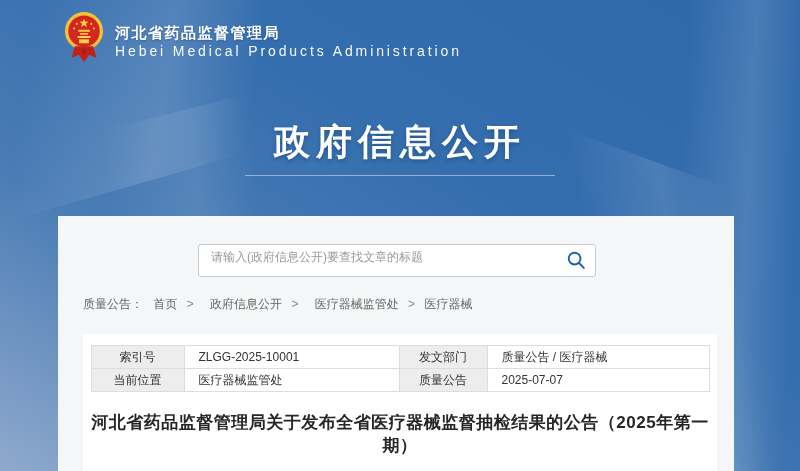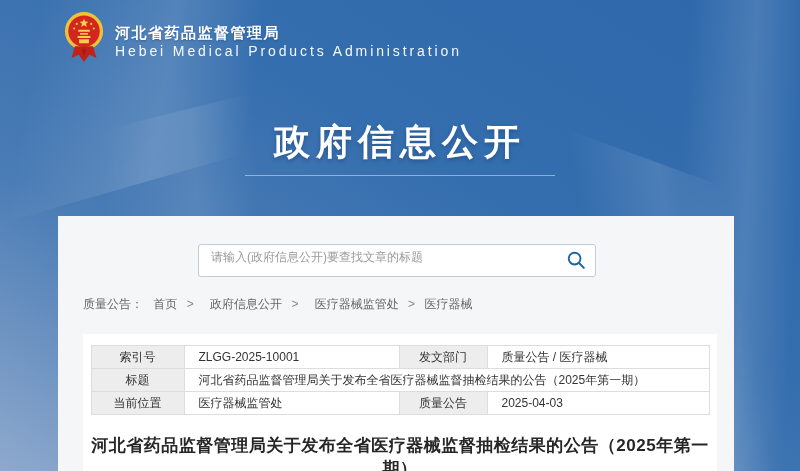--- a/index.html
+++ b/index.html
@@ -135,28 +135,24 @@
             <col style="width:222px">
           </colgroup>
         <tbody>
             <tr>
           <td class="lbl">索引号</td>
           <td class="val">ZLGG-2025-10001</td>
           <td class="lbl">发文部门</td>
           <td class="val">质量公告 / 医疗器械</td>
         </tr>
         <tr>
-          <td class="lbl">标题</td>
-          <td class="val" colspan="3">河北省药品监督管理局关于发布全省医疗器械监督抽检结果的公告（2025年第一期）</td>
-        </tr>
-        <tr>
           <td class="lbl">当前位置</td>
           <td class="val">医疗器械监管处</td>
           <td class="lbl">质量公告</td>
-          <td class="val">2025-04-03</td>
+          <td class="val">2025-07-07</td>
         </tr>
       </tbody>
         </table>
 
       <div class="article-title">河北省药品监督管理局关于发布全省医疗器械监督抽检结果的公告（2025年第一期）</div>
     </div>
 
   </div>
 </div>
 

